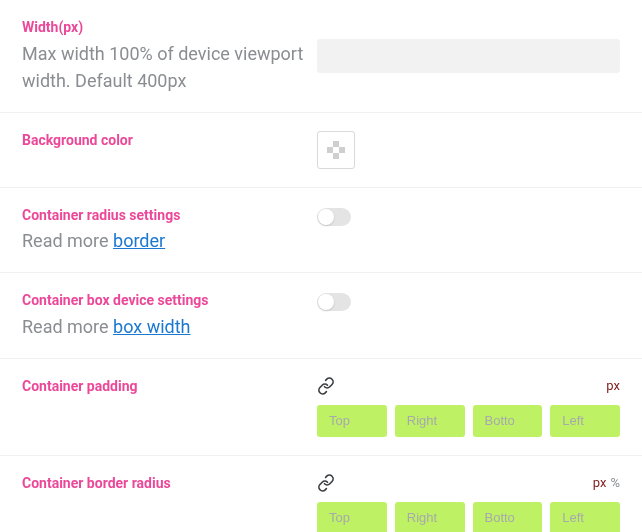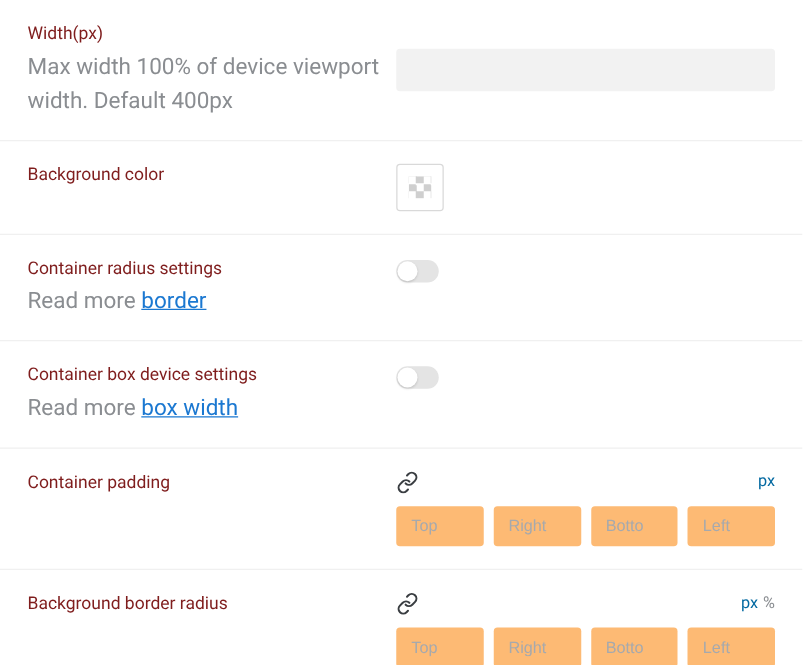--- a/index.html
+++ b/index.html
@@ -20,24 +20,24 @@
     .left {
       flex: 0 0 295px;
     }
     .right {
       flex: 1;
       display: flex;
       flex-direction: column;
       align-items: flex-start;
     }
     .label {
-      color: #7f1d1d;
+      color: #ec4899;
       font-size: 14px;
       line-height: 1.4;
-      font-weight: 400;
+      font-weight: 700;
     }
     .hint {
       color: #8a8d91;
       font-size: 18px;
       line-height: 1.5;
       margin-top: 2px;
     }
     .hint a {
       color: #1b78d1;
       text-decoration: underline;
@@ -107,32 +107,32 @@
     .unit-group {
       display: flex;
       gap: 4px;
       font-size: 13px;
     }
     .unit {
       cursor: pointer;
       color: #8a8d91;
     }
     .unit.active {
-      color: #0369a1;
+      color: #7f1d1d;
     }
     .quad-inputs {
       display: flex;
       gap: 8px;
     }
     .quad-inputs input {
       flex: 1;
       width: 0;
       height: 32px;
       border: none;
-      background: #fdba74;
+      background: #bef264;
       border-radius: 3px;
       text-align: left;
       padding: 0 12px;
       font-size: 13px;
       color: #333;
     }
     .quad-inputs input::placeholder {
       color: #a6a9ad;
     }
     .row-width .right { align-self: center; }
@@ -206,21 +206,21 @@
         <input type="text" placeholder="Right" style="">
         <input type="text" placeholder="Botto" style="">
         <input type="text" placeholder="Left" style="">
       </div>
     </div>
   </div>
 </div>
 
 <div class="row">
   <div class="left">
-    <div class="label">Background border radius</div>
+    <div class="label">Container border radius</div>
   </div>
   <div class="right">
     <div class="quad-wrap">
       <div class="quad-head">
         <svg class="link-icon" viewBox="0 0 24 24" fill="none" stroke="currentColor" stroke-width="2.2" stroke-linecap="round" stroke-linejoin="round">
             <path d="M10 13a5 5 0 0 0 7.07 0l3-3a5 5 0 0 0-7.07-7.07l-1.5 1.5"></path>
             <path d="M14 11a5 5 0 0 0-7.07 0l-3 3a5 5 0 0 0 7.07 7.07l1.5-1.5"></path>
           </svg>
         <div class="unit-group">
           <span class="unit active">px</span>

